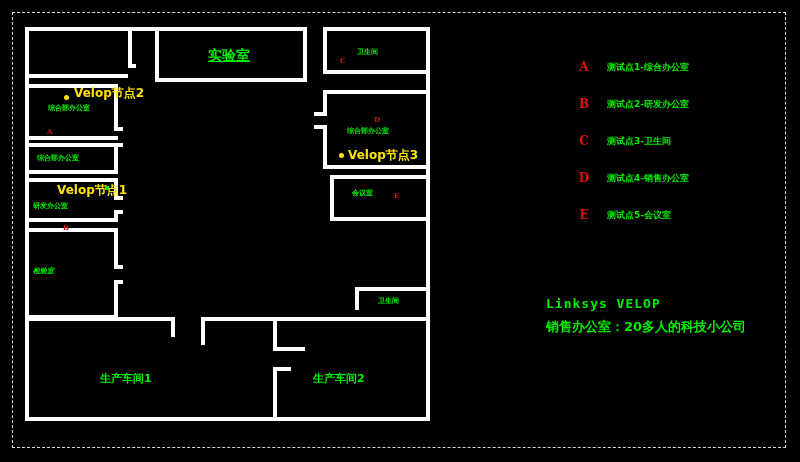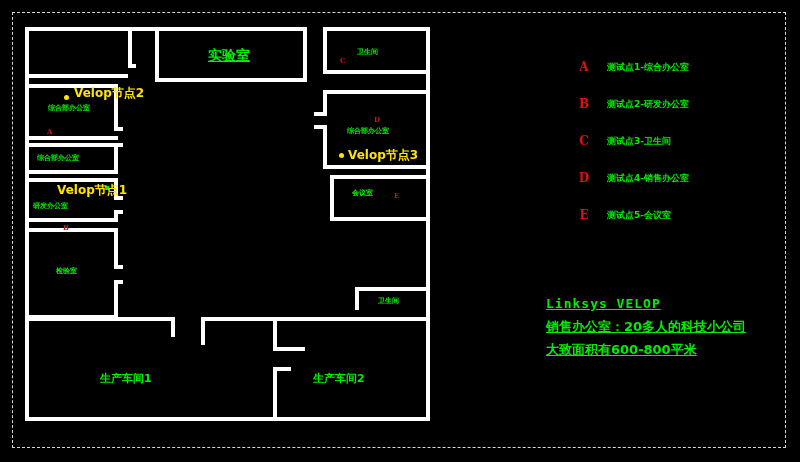--- a/index.html
+++ b/index.html
@@ -119,21 +119,20 @@
   #caption {
     position: absolute;
     left: 546px;
     top: 292px;
     color: #00ee00;
     font-size: 13px;
     font-weight: bold;
     line-height: 23px;
     font-family: "DejaVu Sans", sans-serif;
     white-space: nowrap;
-    text-decoration: underline;
   }
   #caption .mono { font-family: "DejaVu Sans Mono", monospace; letter-spacing: 1px;}
 </style>
 </head>
 <body>
 
 <div id="canvas">
 
   <div class="outer-frame"></div>
 
@@ -203,21 +202,21 @@
   <div class="wall" style="left:273px; top:317px; width:4px;  height:34px;"></div>
   <div class="wall" style="left:273px; top:347px; width:32px; height:4px;"></div>
   <div class="wall" style="left:273px; top:367px; width:18px; height:4px;"></div>
   <div class="wall" style="left:273px; top:367px; width:4px;  height:54px;"></div>
 
   <div class="lbl lbl-lg" style="left:208px; top:48px;text-decoration:underline;">实验室</div>
   <div class="lbl lbl-sm" style="left:357px; top:49px;">卫生间</div>
   <div class="lbl lbl-sm" style="left:37px;  top:105px;margin-left:11px;">综合部办公室</div>
   <div class="lbl lbl-sm" style="left:37px;  top:155px;">综合部办公室</div>
   <div class="lbl lbl-sm" style="left:33px;  top:203px;">研发办公室</div>
-  <div class="lbl lbl-sm" style="left:56px;  top:268px;">检验室</div>
+  <div class="lbl lbl-sm" style="left:33px;  top:268px;font-style:italic;">检验室</div>
   <div class="lbl lbl-sm" style="left:347px; top:128px;">综合部办公室</div>
   <div class="lbl lbl-sm" style="left:352px; top:190px;">会议室</div>
   <div class="lbl lbl-sm" style="left:378px; top:298px;">卫生间</div>
   <div class="lbl lbl-md" style="left:100px; top:373px;">生产车间1</div>
   <div class="lbl lbl-md" style="left:313px; top:373px;">生产车间2</div>
 
   <div class="mark" style="left:47px;  top:128px;">A</div>
   <div class="mark" style="left:63px;  top:224px;">B</div>
   <div class="mark" style="left:340px; top:57px;">C</div>
   <div class="mark" style="left:374px; top:116px;">D</div>
@@ -251,16 +250,15 @@
     </div>
     <div class="legend-row">
       <span class="sym">E</span>
       <span class="txt">测试点5-会议室</span>
     </div>
   </div>
 
   <div id="caption">
     <div class="mono">Linksys VELOP</div>
     <div>销售办公室：20多人的科技小公司</div>
-    <div>大致面积有600-800平米</div>
   </div>
 
 </div>
 
 </body></html>

